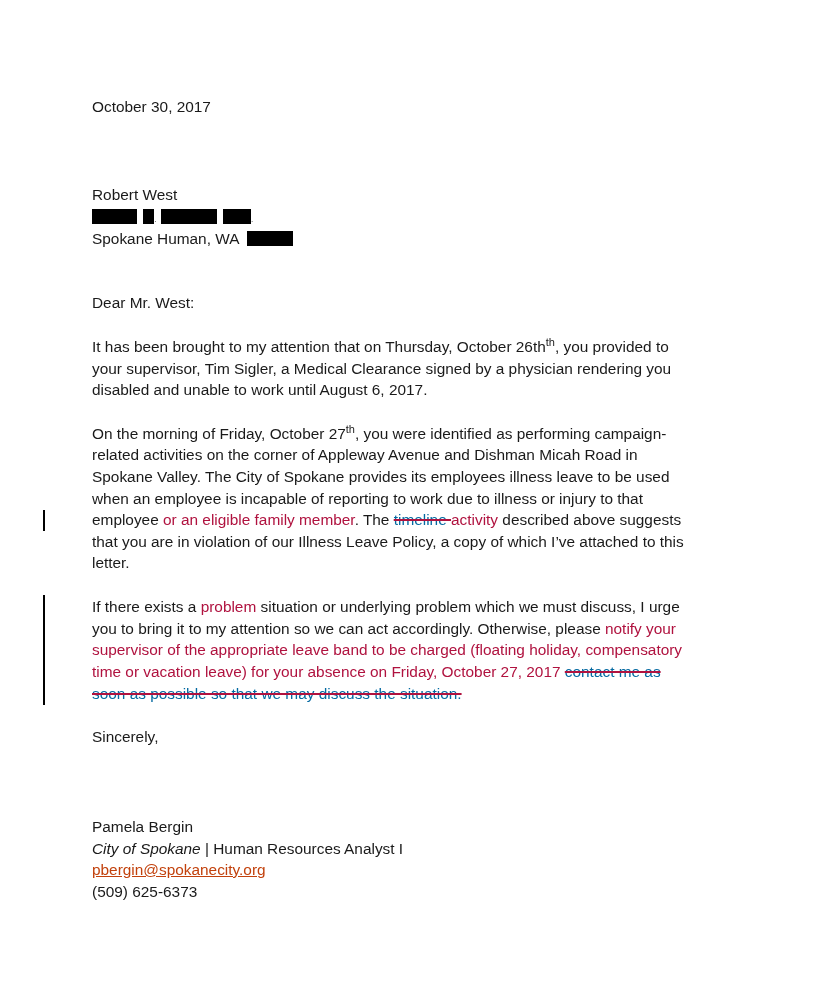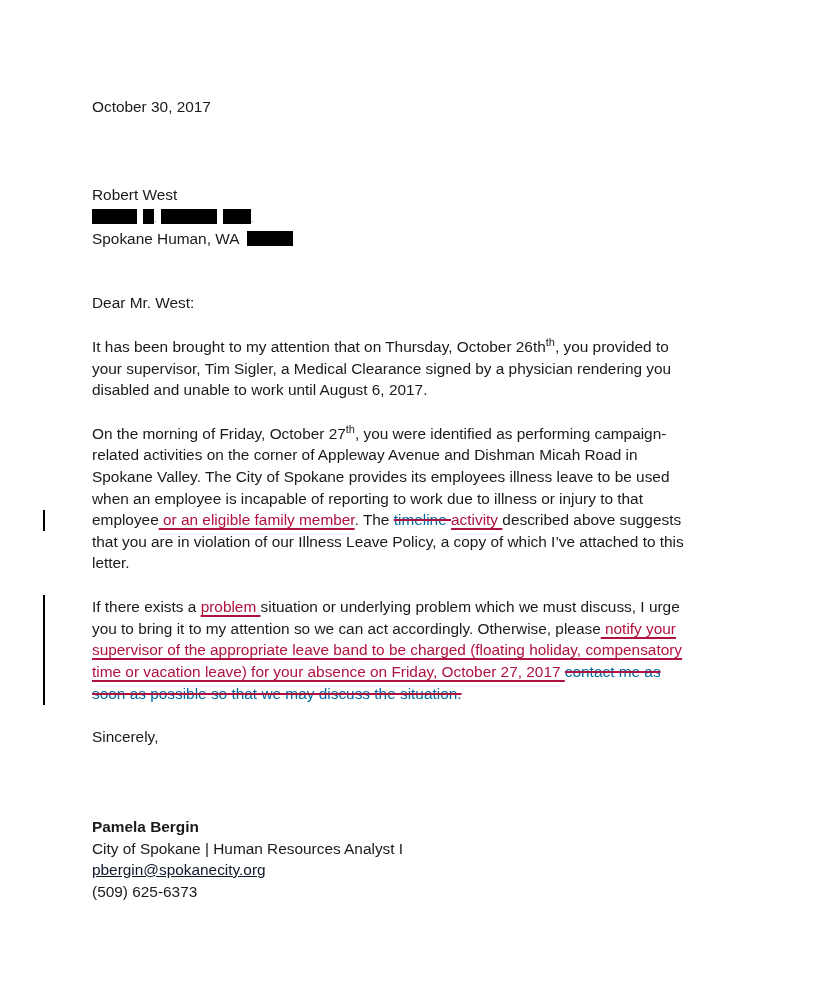--- a/index.html
+++ b/index.html
@@ -1,28 +1,28 @@
 <!DOCTYPE html>
 <html><head>
 <meta charset="utf-8">
 <style>
   html, body { margin: 0; padding: 0; background: #ffffff; }
   body {
     width: 825px; height: 988px; position: relative; overflow: hidden;
     font-family: "Liberation Sans", sans-serif; font-size: 15.4px; color: #1a1a1a;
   }
   .line { position: absolute; left: 92px; white-space: nowrap; line-height: 18px; }
-  .ins { color: #b0123f; text-decoration: underline; text-decoration-color: #b0123f; text-decoration-thickness: 2px; text-underline-offset: 3px; }
+  .ins { color: #b0123f; text-decoration-color: #b0123f; text-decoration-thickness: 2px; text-underline-offset: 3px; }
   .del { color: #0369a1; text-decoration: line-through; text-decoration-color: #b0123f; text-decoration-thickness: 2px; }
   sup { font-size: 11px; line-height: 0; vertical-align: 6px; }
   .redact { display: inline-block; background: #000; height: 15px; vertical-align: -2px; }
   .changebar { position: absolute; left: 43px; width: 1.5px; background: #000; }
-  .bold { font-weight: bold; text-align: right; }
-  .ital { }
-  a.email { color: #0f172a; text-decoration: underline; }
+  .bold { font-weight: normal; text-align: right; }
+  .ital { font-style: italic; }
+  a.email { color: #c2410c; text-decoration: underline; }
 </style>
 </head>
 <body>
 
 <div>
 
   <div class="line" style="top:98px">October 30, 2017</div>
 
   <div class="line" style="top:186px">Robert West</div>
   <div class="line" style="top:208px">

